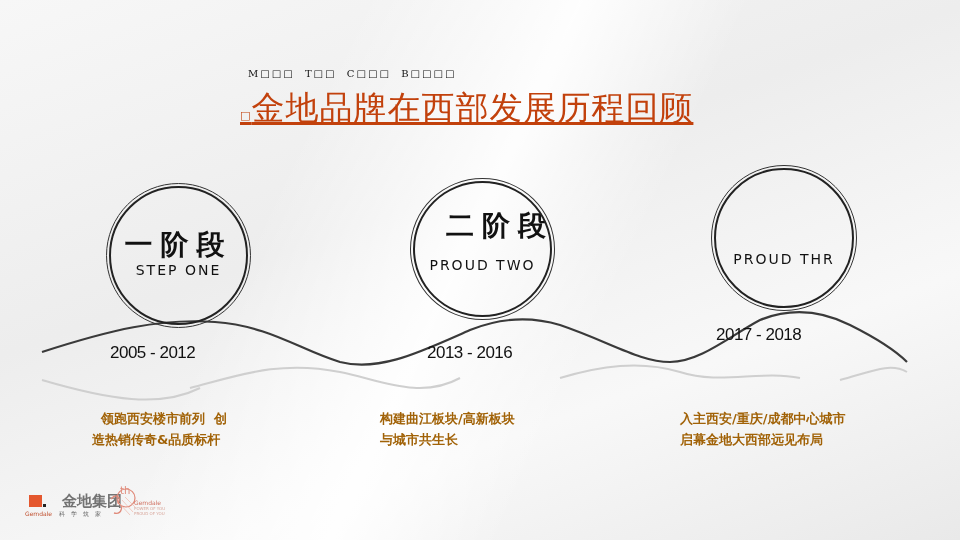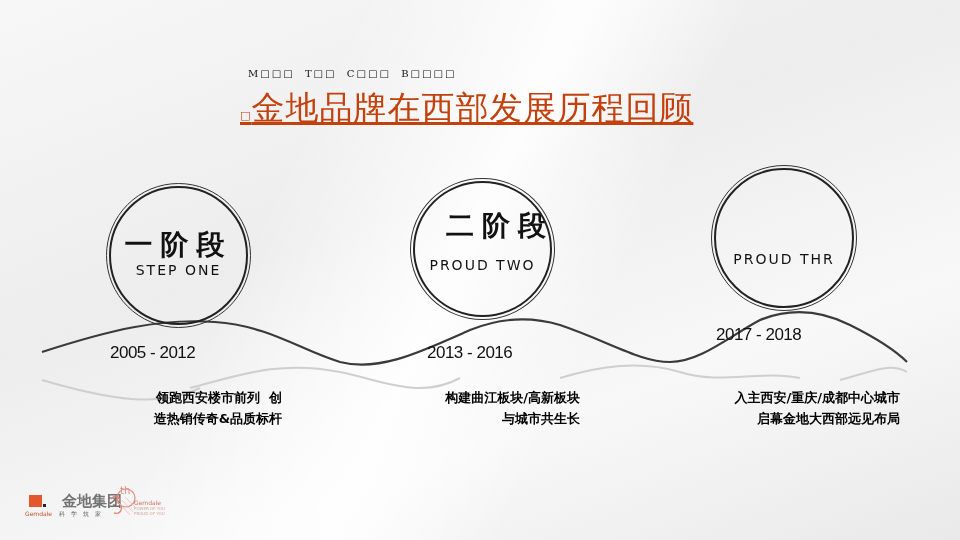--- a/index.html
+++ b/index.html
@@ -43,21 +43,21 @@
   .stage-en {
     position:absolute; width:100%; text-align:center;
     font-size:14px; color:#111; letter-spacing:2px;
   }
   .year {
     position:absolute; font-family:"Liberation Sans", sans-serif;
     font-size:17px; color:#111; letter-spacing:-0.5px; white-space:nowrap;
   }
   .desc {
     position:absolute; font-size:13px; line-height:21px; font-weight:bold;
-    color:#000000; text-align:right; white-space:pre;
+    color:#a16207; text-align:left; white-space:pre;margin-top:21px;
   }
   .logo { position:absolute; left:25px; top:492px; height:30px; }
   .logo .sq { position:absolute; left:4px; top:3px; width:13px; height:12px; background:#e4572e; }
   .logo .sq::after{content:"";position:absolute;right:-4px;bottom:0;width:3px;height:3px;background:#222;}
   .logo .cn { position:absolute; left:37px; top:0; font-size:15px; font-weight:bold; color:#737373; white-space:nowrap; }
   .logo .en { position:absolute; left:0; top:18px; font-size:6px; color:#c0502f; white-space:nowrap; }
   .logo .tag { position:absolute; left:34px; top:18px; font-size:6px; color:#666; letter-spacing:6px; white-space:nowrap; }
   .anniv { position:absolute; left:108px; top:485px; width:60px; height:40px; }
   .anniv .th { position:absolute; left:12px; top:0; font-size:10px; color:#e08a7a;text-align:center; }
   .anniv .gd { position:absolute; left:26px; top:14px; font-size:6px; color:#d07060; }

